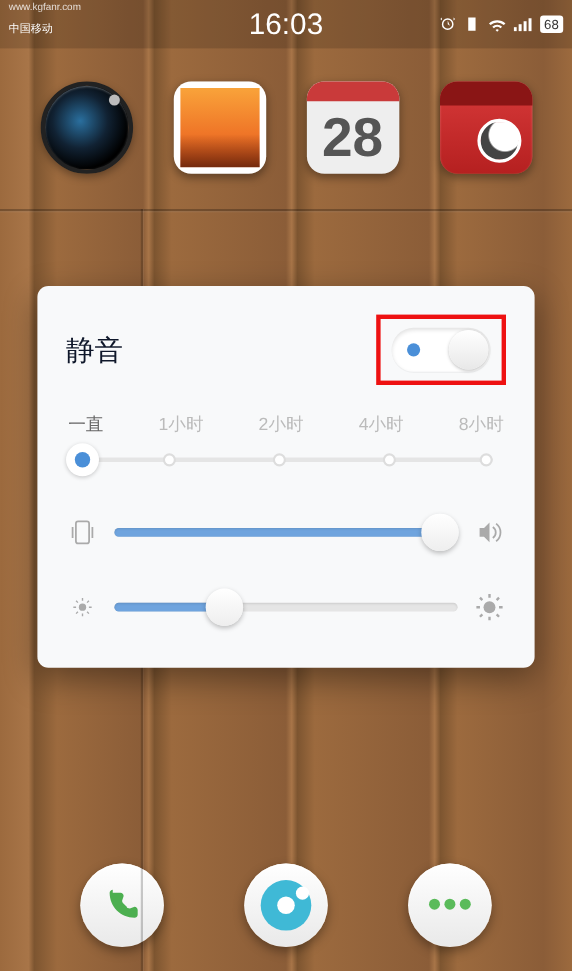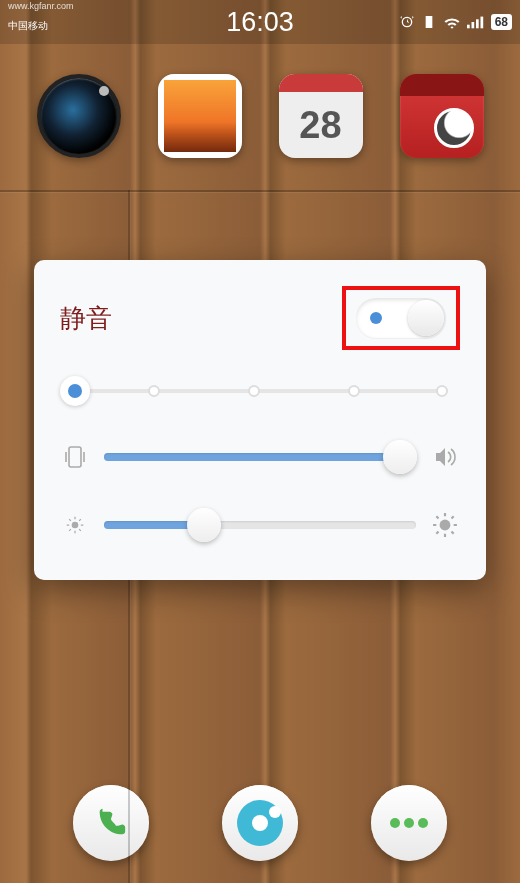--- a/index.html
+++ b/index.html
@@ -43,51 +43,51 @@
       display: flex; align-items: center;
       color: #fff; font-size: 12px;
       padding: 0 8px;
       position: relative;
       z-index: 5;
     }
     .status .carrier-url { font-size: 9px; opacity: .8; position:absolute; top:1px; left:8px;}
     .status .carrier { font-size: 10px; margin-top:8px;}
     .status .clock { position: absolute; left: 50%; transform: translateX(-50%); font-size: 27px; font-weight: 500;}
     .status .right { margin-left: auto; display:flex; align-items:center; gap:6px; }
-    .status .batt { background:#fff; color:#333; border-radius:3px; padding:1px 4px; font-size:12px; font-weight:700;}
+    .status .batt { background:#fff; color:#333; border-radius:3px; padding:1px 4px; font-size:12px; font-weight:400;}
     .status svg { fill:#fff; }
 
     
     .home-row {
       position:absolute; top:74px; left:0; right:0;
       display:flex; justify-content:space-around; padding:0 18px;
     }
     .app-icon { width:84px; height:84px; border-radius:16px; box-shadow: 0 3px 8px rgba(0,0,0,.35), inset 0 1px 2px rgba(255,255,255,.3); position:relative; }
     .camera-icon { background: radial-gradient(circle at 42% 42%, #2a6f9e 0%, #123 40%, #000 70%); border:4px solid #222; border-radius:50%; width:84px; height:84px;}
     .camera-icon::after{content:'';position:absolute;top:8px;right:8px;width:10px;height:10px;border-radius:50%;background:#bbb;}
     .photo-icon { background:#fff; padding:6px; }
     .photo-icon::before{content:'';position:absolute;inset:6px;background:linear-gradient(180deg,#f9a33a 0%,#e8541a 100%);}
     .photo-icon::after{content:'';position:absolute;bottom:6px;left:6px;right:6px;height:30px;background:linear-gradient(transparent, rgba(0,0,0,.5));}
     .cal-icon { background:#eee;}
-    .cal-icon .bind{position:absolute;inset:0;top:18px;display:flex;align-items:center;justify-content:center;font-size:38px;font-weight:600;color:#555;}
+    .cal-icon .bind{position:absolute;inset:0;top:18px;display:flex;align-items:center;justify-content:center;font-size:50px;font-weight:600;color:#555;}
     .cal-icon::before{content:'';position:absolute;top:0;left:0;right:0;height:18px;background:#c93a3a;border-radius:16px 16px 0 0;}
     .store-icon { background:linear-gradient(#d83a3a,#b52020);}
     .store-icon::before{content:'';position:absolute;top:0;left:0;right:0;height:22px;background:#8a1515;border-radius:16px 16px 0 0;}
     .store-icon::after{content:'';position:absolute;bottom:10px;right:10px;width:34px;height:34px;border-radius:50%;background:radial-gradient(circle at 65% 35%, #fff 0%, #fff 45%, #444 50%, #444 100%);border:3px solid #fff;}
 
     
     .card {
       position:absolute; left:34px; right:34px; top:260px;
       background:#f8f9fa; border-radius:10px;
       box-shadow: 0 10px 30px rgba(0,0,0,.4);
       padding: 26px 26px 30px;
       z-index:10;
     }
     .card-header { display:flex; align-items:center; justify-content:space-between; margin-bottom:26px;}
-    .card-title { font-size:26px; color:#7f1d1d; font-weight:400;}
+    .card-title { font-size:26px; color:#0f172a; font-weight:400;}
     .toggle-box { border:4px solid #e11; padding:8px 10px; }
     .toggle { width:90px; height:40px; background:#fff; border-radius:20px; position:relative; box-shadow: inset 0 2px 4px rgba(0,0,0,.12), 0 1px 0 rgba(0,0,0,0.04); cursor:pointer;}
     .toggle::before{content:'';position:absolute;left:14px;top:50%;transform:translateY(-50%);width:12px;height:12px;background:#4a8fd8;border-radius:50%;}
     .toggle-knob{position:absolute;right:2px;top:2px;width:36px;height:36px;border-radius:50%;background:linear-gradient(#fff,#e8e8e8);box-shadow:0 1px 3px rgba(0,0,0,.25);}
 
     
     .duration-labels{display:flex;justify-content:space-between;font-size:16px;color:#bbb;padding:0 2px;margin-bottom:6px;}
     .duration-labels span:first-child{color:#666;font-weight:500;}
     .d-slider{position:relative;height:30px;margin-bottom:34px;}
     .d-track{position:absolute;top:13px;left:12px;right:12px;height:4px;background:#e5e5e5;border-radius:2px;}
@@ -156,20 +156,27 @@
   <div class="card">
     <div class="card-header">
       <div class="card-title">静音</div>
       <div class="toggle-box">
         <div class="toggle">
           <div class="toggle-knob"></div>
         </div>
       </div>
     </div>
 
+    <div class="duration-labels">
+      <span>一直</span>
+      <span>1小时</span>
+      <span>2小时</span>
+      <span>4小时</span>
+      <span>8小时</span>
+    </div>
     <div class="d-slider">
       <div class="d-track"></div>
       <div class="d-tick t1"></div>
         <div class="d-tick t2"></div>
         <div class="d-tick t3"></div>
         <div class="d-tick t4"></div>
       <div class="d-knob"></div>
     </div>
 
     <div class="row">

